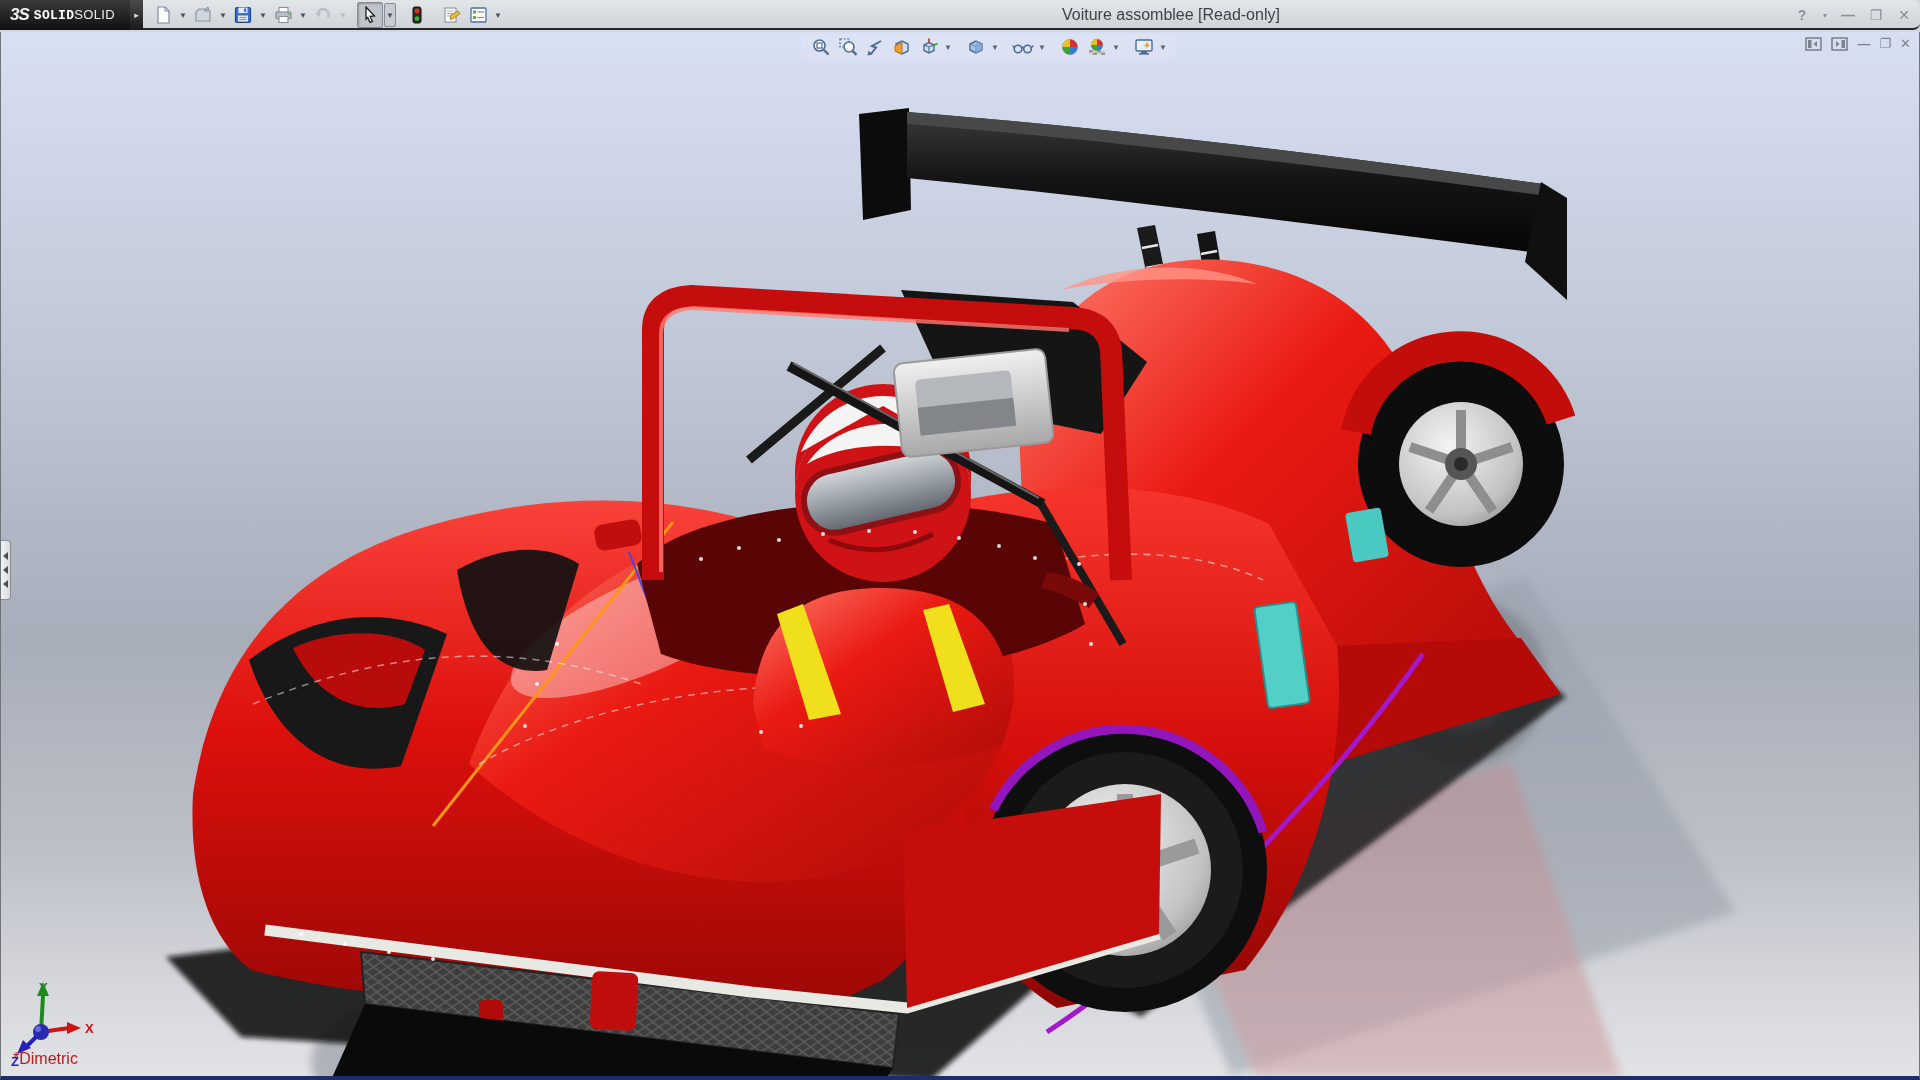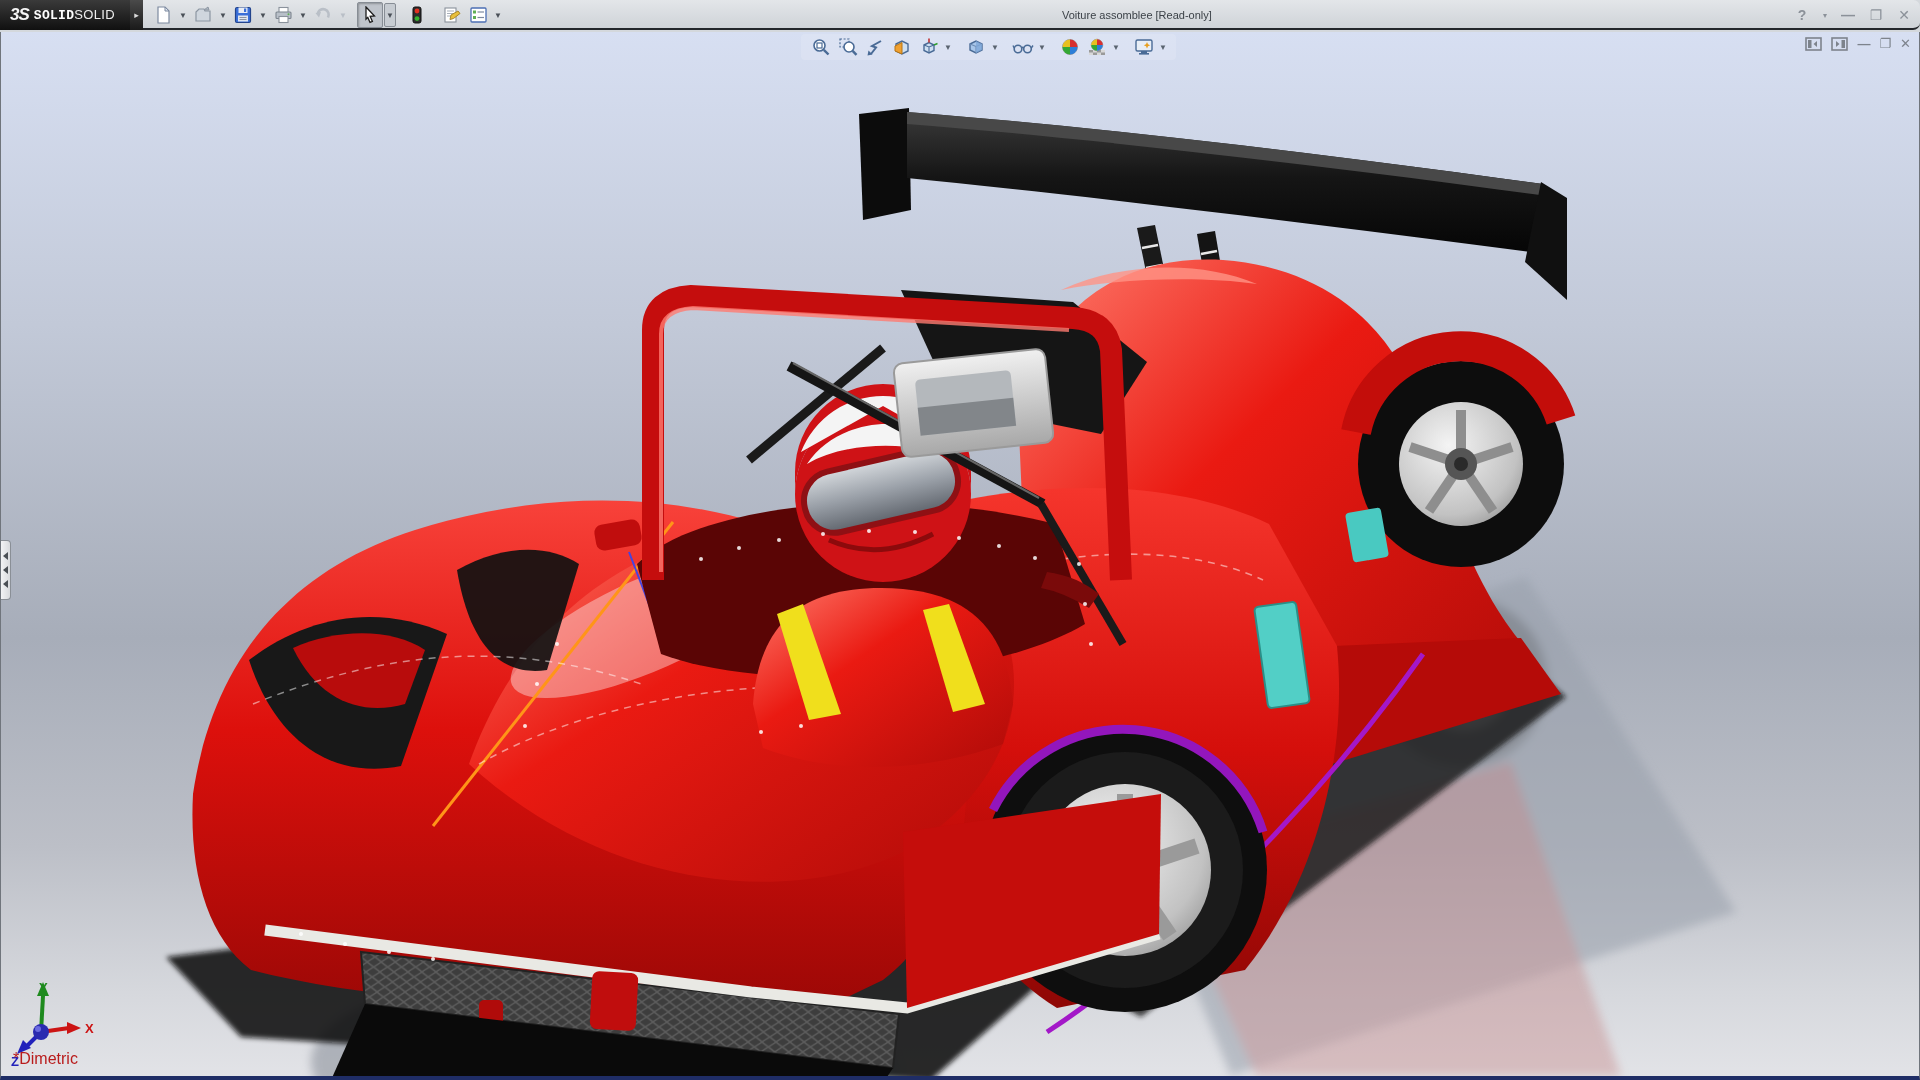--- a/index.html
+++ b/index.html
@@ -16,21 +16,21 @@
   #logo-word b { font-weight:bold; color:#fff;font-family:Liberation Mono, monospace; }
   #logo-flyout { position:absolute; left:130px; top:0; width:13px; height:30px;
     background:linear-gradient(#4a4a4a,#1a1a1a); color:#ddd; font-size:9px; display:flex; align-items:center; justify-content:center; cursor:pointer; }
   #main-toolbar { position:absolute; left:150px; top:0; height:30px; display:flex; align-items:center; gap:1px; }
   .tb-btn { width:26px; height:26px; display:flex; align-items:center; justify-content:center; border:1px solid transparent; border-radius:2px; }
   .tb-caret { width:12px; height:26px; display:flex; align-items:center; justify-content:center; font-size:8px; color:#4a5058; }
   .tb-sep { width:6px; }
   .pressed { background:#bfc4cb; border:1px solid #878d95; box-shadow:inset 1px 1px 2px rgba(0,0,0,.25); border-radius:2px; }
   .caret-box { border:1px solid #878d95; background:#c7ccd2; border-radius:2px; height:24px; }
   #window-title { position:absolute; left:1062px; top:0; height:18px; line-height:30px;
-    font-size:11px; color:#3c4248; }
+    font-size:16px; color:#3c4248; }
   #title-controls { position:absolute; right:6px; top:0; height:30px; display:flex; align-items:center; gap:8px; color:#8b9199; }
   .title-ctl { font-size:14px; font-weight:bold; color:#8b9199; width:20px; text-align:center; cursor:pointer; }
   .title-ctl.small-caret { width:10px; font-size:8px; }
 
   
   #viewport { position:absolute; top:32px; left:0; width:1920px; height:1048px;
     border-left:1px solid #70757c; border-right:1px solid #70757c; border-bottom:4px solid #1f2d66; overflow:hidden; }
   #scene { position:absolute; top:0; left:0; width:1918px; height:1044px; }
 
   

